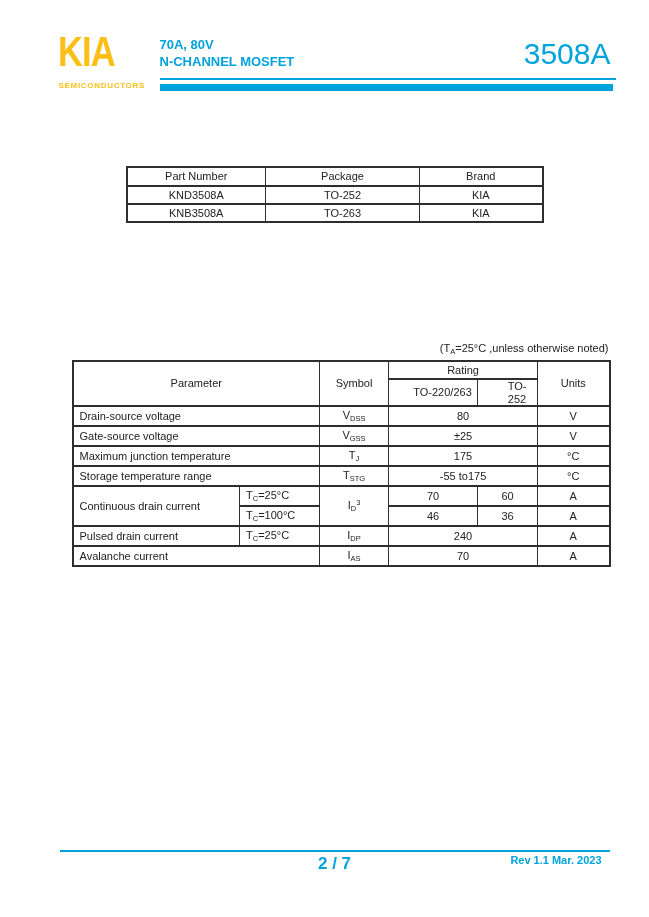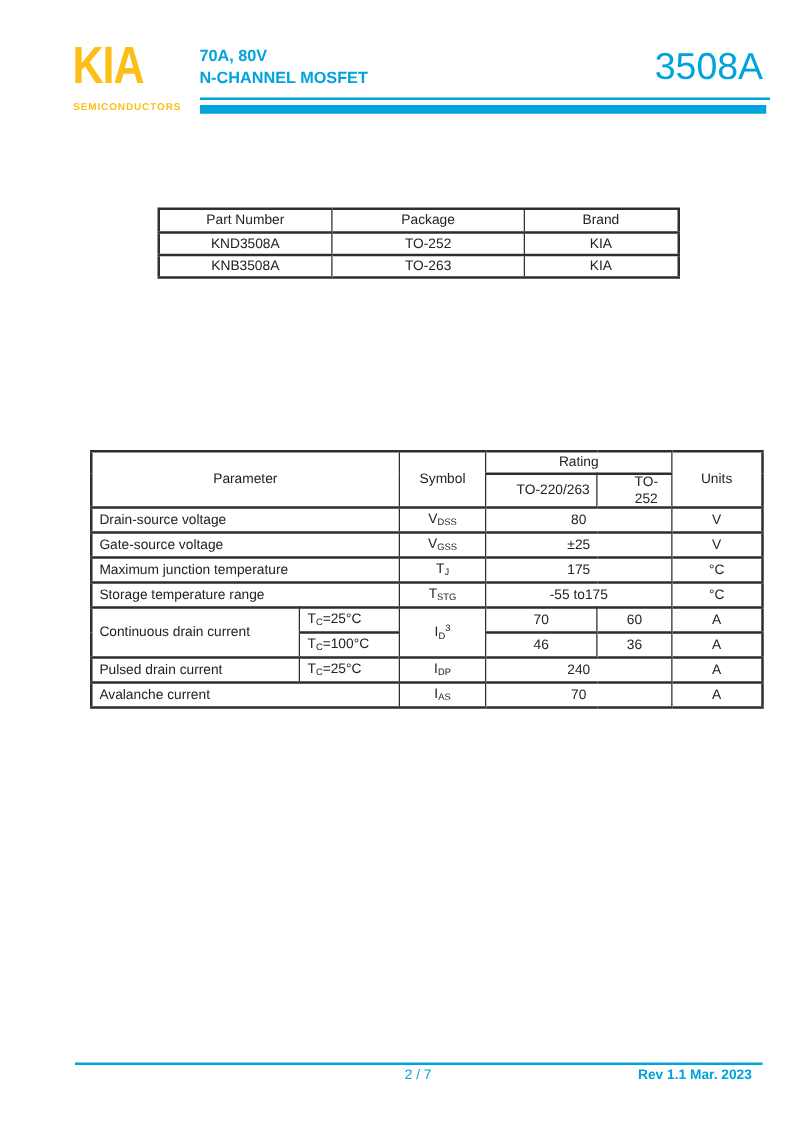--- a/index.html
+++ b/index.html
@@ -66,21 +66,21 @@
 
   .ratings-note{
     position:absolute; left:307px; top:342px; width:299px;
     font-size:11px; color:#222; text-align:right; white-space:nowrap;
   }
 
   
   .footer-rule{ position:absolute; left:57px; top:850px; width:550px; height:2px; background:#00A3DC; }
   .page-indicator{
     position:absolute; left:57px; top:854px; width:550px; text-align:center;
-    font-size:11px; font-weight:normal; color:#00A3DC;
+    font-size:17px; font-weight:bold; color:#00A3DC;
   }
   .revision{
     position:absolute; right:45px; top:854px;
     font-size:11px; font-weight:bold; color:#00A3DC;
   }
 </style>
 </head>
 <body>
 
 <div class="page">
@@ -119,20 +119,21 @@
       </tr>
       <tr>
         <td>KNB3508A</td>
         <td>TO-263</td>
         <td>KIA</td>
       </tr>
     </tbody>
   </table>
 
 
+  <div class="ratings-note"><span>(T</span><sub class="s">A</sub><span>=25°C ,unless otherwise noted)</span></div>
 
   <table class="tbl tbl-ratings">
     <colgroup>
       <col style="width:167px">
         <col style="width:80px">
         <col style="width:69px">
       <col style="width:89px">
         <col style="width:60px">
         <col style="width:72px">
     </colgroup>

